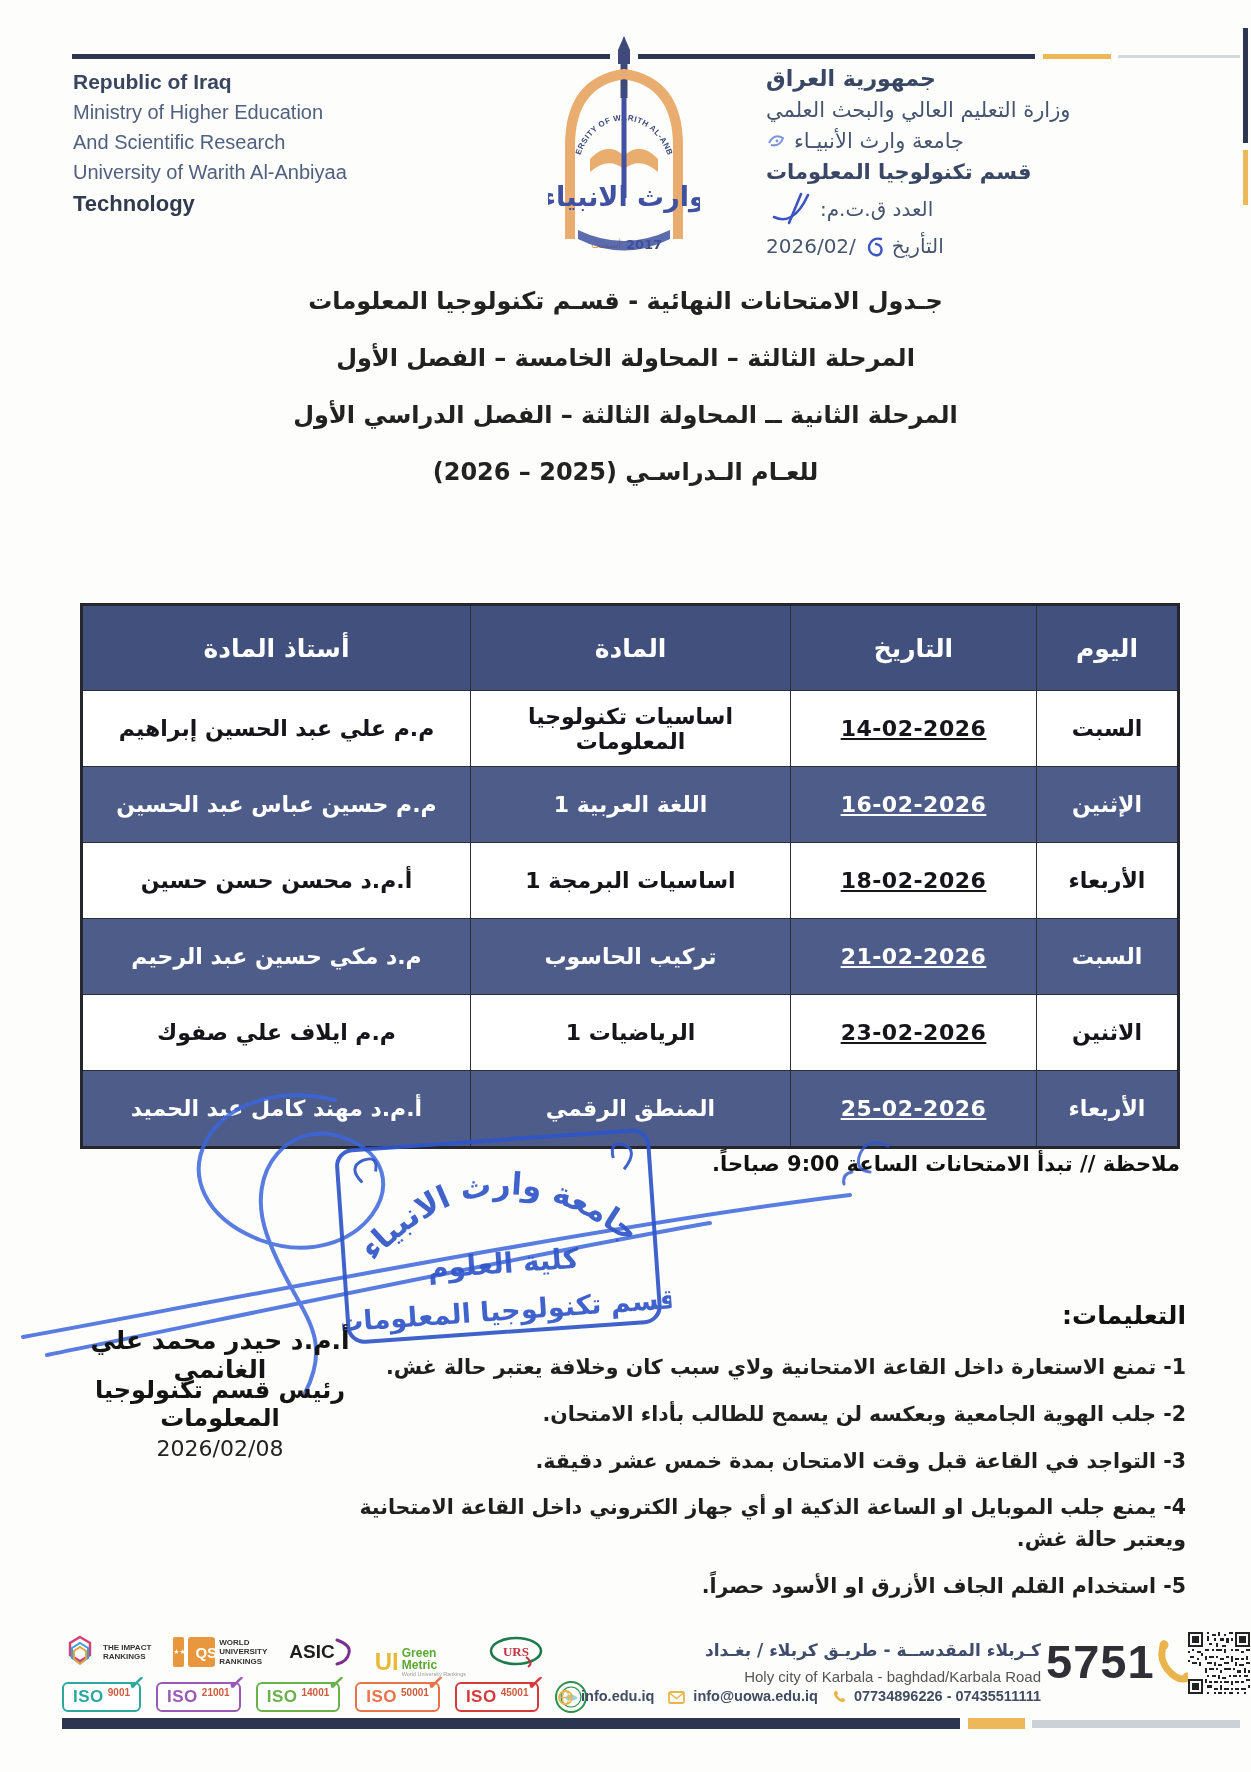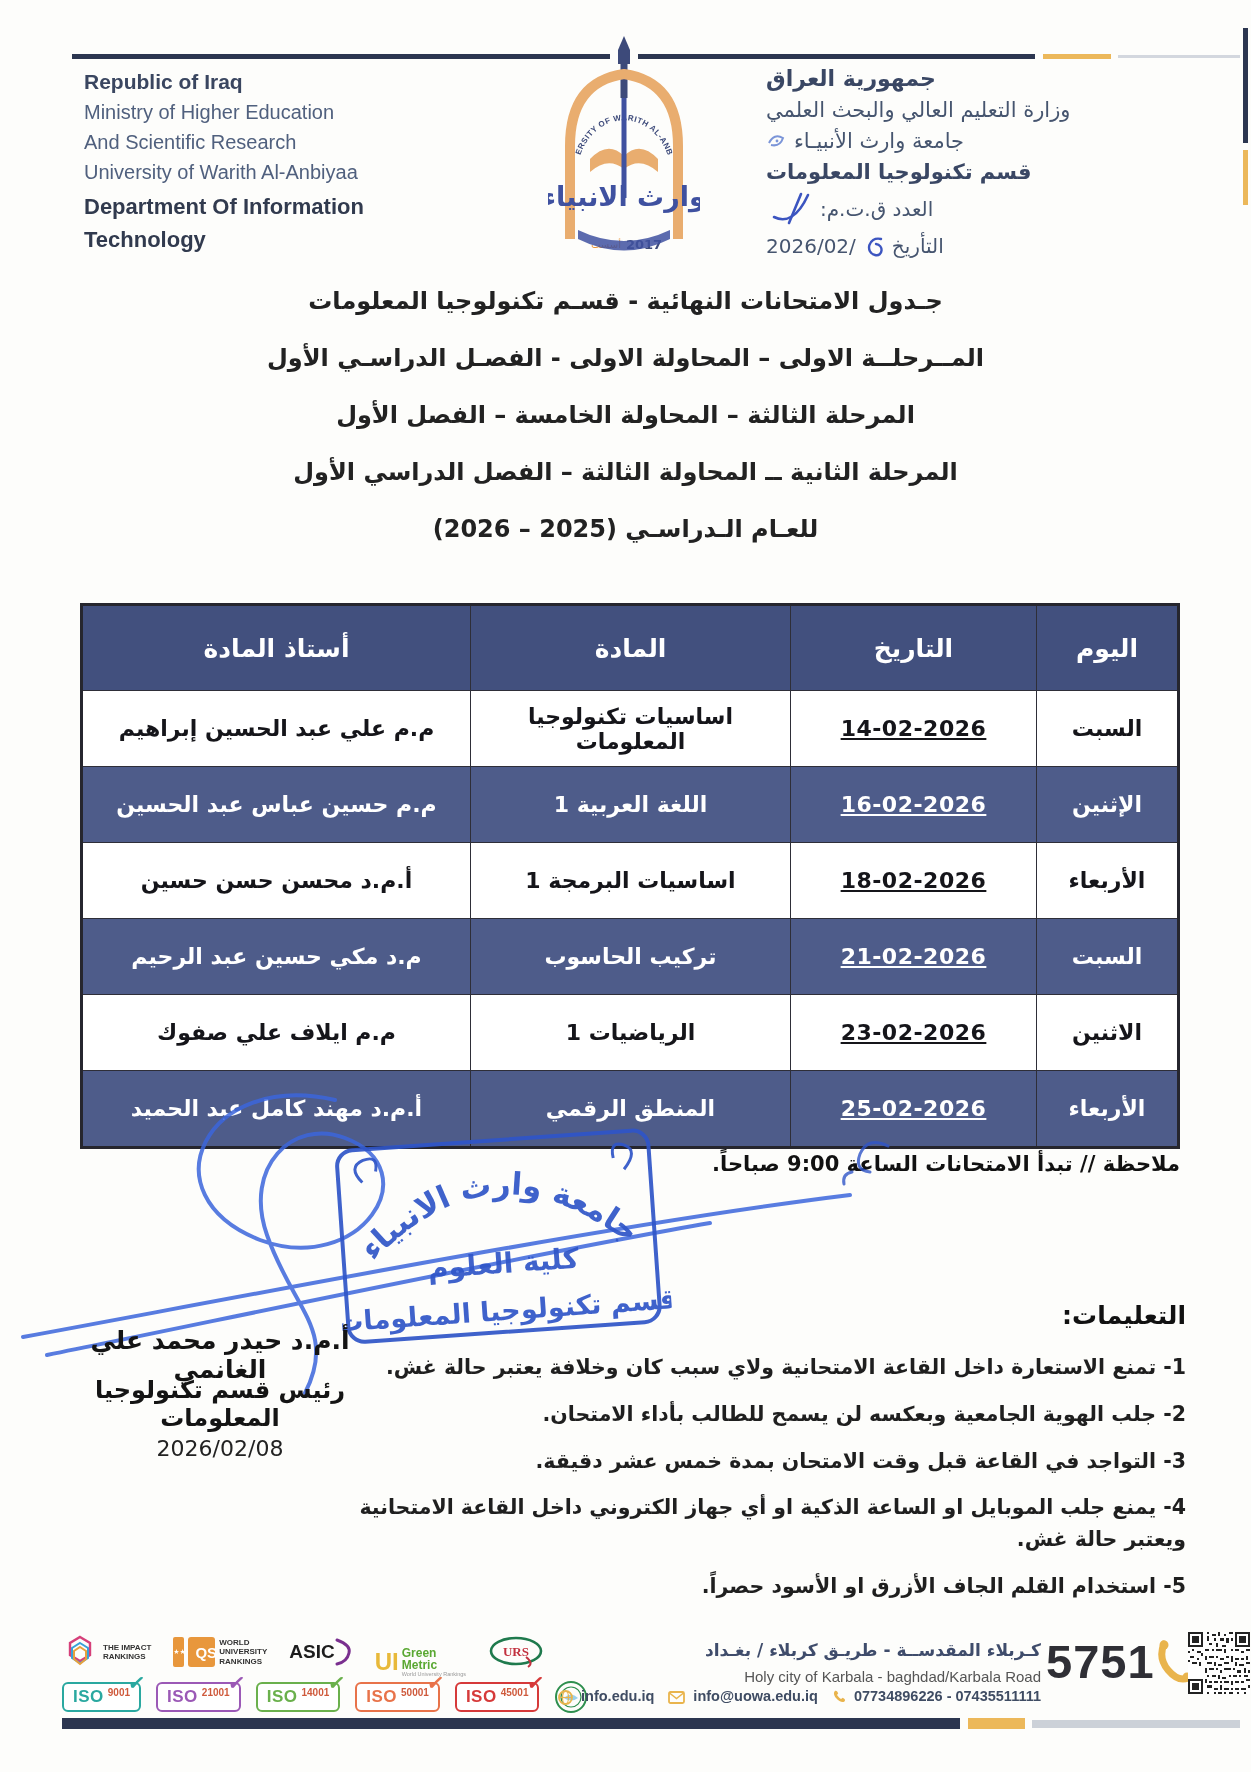--- a/index.html
+++ b/index.html
@@ -7,21 +7,21 @@
         font-family:"DejaVu Sans",sans-serif;color:#1a1a1a;}
   .abs{position:absolute;}
   .ltr{direction:ltr;}
 
   
   .rule{background:#2c3650;height:5px;}
   .rule-yellow{background:#ecb85a;height:5px;}
   .rule-gray{background:#d3d7de;height:3px;}
 
   
-  .hdr-en{left:84px;top:70px;width:360px;font-family:"Liberation Sans","DejaVu Sans",sans-serif;}
+  .hdr-en{left:73px;top:70px;width:360px;font-family:"Liberation Sans","DejaVu Sans",sans-serif;}
   .hdr-en .l1{font-size:21px;font-weight:bold;color:#3a4660;margin:0 0 7px;}
   .hdr-en .lm{font-size:20px;color:#50607e;margin:0 0 7px;font-weight:500;}
   .hdr-en .ld{font-size:22px;font-weight:bold;color:#313a4e;margin:10px 0 7px;}
   .hdr-en .ld2{font-size:22px;font-weight:bold;color:#313a4e;margin:3px 0 0;}
 
   
   .hdr-ar{right:65px;top:66px;width:420px;display:flex;flex-direction:column;align-items:flex-end;direction:rtl;}
   .hdr-ar .row{display:flex;align-items:center;gap:6px;margin-bottom:7px;}
   .hdr-ar .a1{font-size:22px;font-weight:bold;color:#3a4764;}
   .hdr-ar .am{font-size:21px;color:#46556f;}
@@ -104,21 +104,20 @@
   <div class="abs rule-yellow" style="left:1043px;top:54px;width:68px;"></div>
   <div class="abs rule-gray" style="left:1118px;top:55px;width:122px;"></div>
   <div class="abs" style="left:1243px;top:28px;width:5px;height:115px;background:#2c3650;"></div>
   <div class="abs" style="left:1243px;top:150px;width:5px;height:55px;background:#ecb85a;"></div>
 
   <div class="abs hdr-en">
     <p class="l1">Republic of Iraq</p>
     <p class="lm">Ministry of Higher Education</p>
     <p class="lm">And Scientific Research</p>
     <p class="lm">University of Warith Al-Anbiyaa</p>
-    <p class="ld">Department Of Information</p>
     <p class="ld2">Technology</p>
   </div>
 
   <svg class="abs" style="left:548px;top:34px;" width="152" height="230" viewBox="0 0 152 230">
     <rect x="62" y="14" width="28" height="50" fill="#fdfdfb"></rect>
     <path d="M76 2 L70 16 L70 30 L82 30 L82 16 Z" fill="#3d4a7a"></path>
     <rect x="72.5" y="30" width="7" height="34" fill="#3d4a7a"></rect>
     <path d="M22 205 L22 112 Q22 48 76 40 Q130 48 130 112 L130 205" fill="none" stroke="#e9ad6f" stroke-width="10"></path>
     <defs>
         <path id="arcP" d="M32 122 A47 55 0 0 1 120 122"></path>
@@ -162,21 +161,20 @@
       <span class="al">التأريخ</span>
       <svg width="24" height="24" viewBox="0 0 24 24">
         <path d="M19 5 C6 2 3 19 13 21 C21 23 22 11 14 10" fill="none" stroke="#3c55c0" stroke-width="2.4" stroke-linecap="round"></path>
       </svg>
       <span class="al ltr">2026/02/</span>
     </div>
   </div>
 
   <div class="abs titles">
     <div>جـدول الامتحانات النهائية - قسـم تكنولوجيا المعلومات</div>
-    <div>المــرحلــة الاولى – المحاولة الاولى - الفصـل الدراسـي الأول</div>
     <div>المرحلة الثالثة – المحاولة الخامسة – الفصل الأول</div>
     <div>المرحلة الثانية ــ المحاولة الثالثة – الفصل الدراسي الأول</div>
     <div>للعـام الـدراسـي (2025 – 2026)</div>
   </div>
 
   <table class="sched">
     <colgroup>
         <col style="width:142px">
         <col style="width:246px">
         <col style="width:320px">

